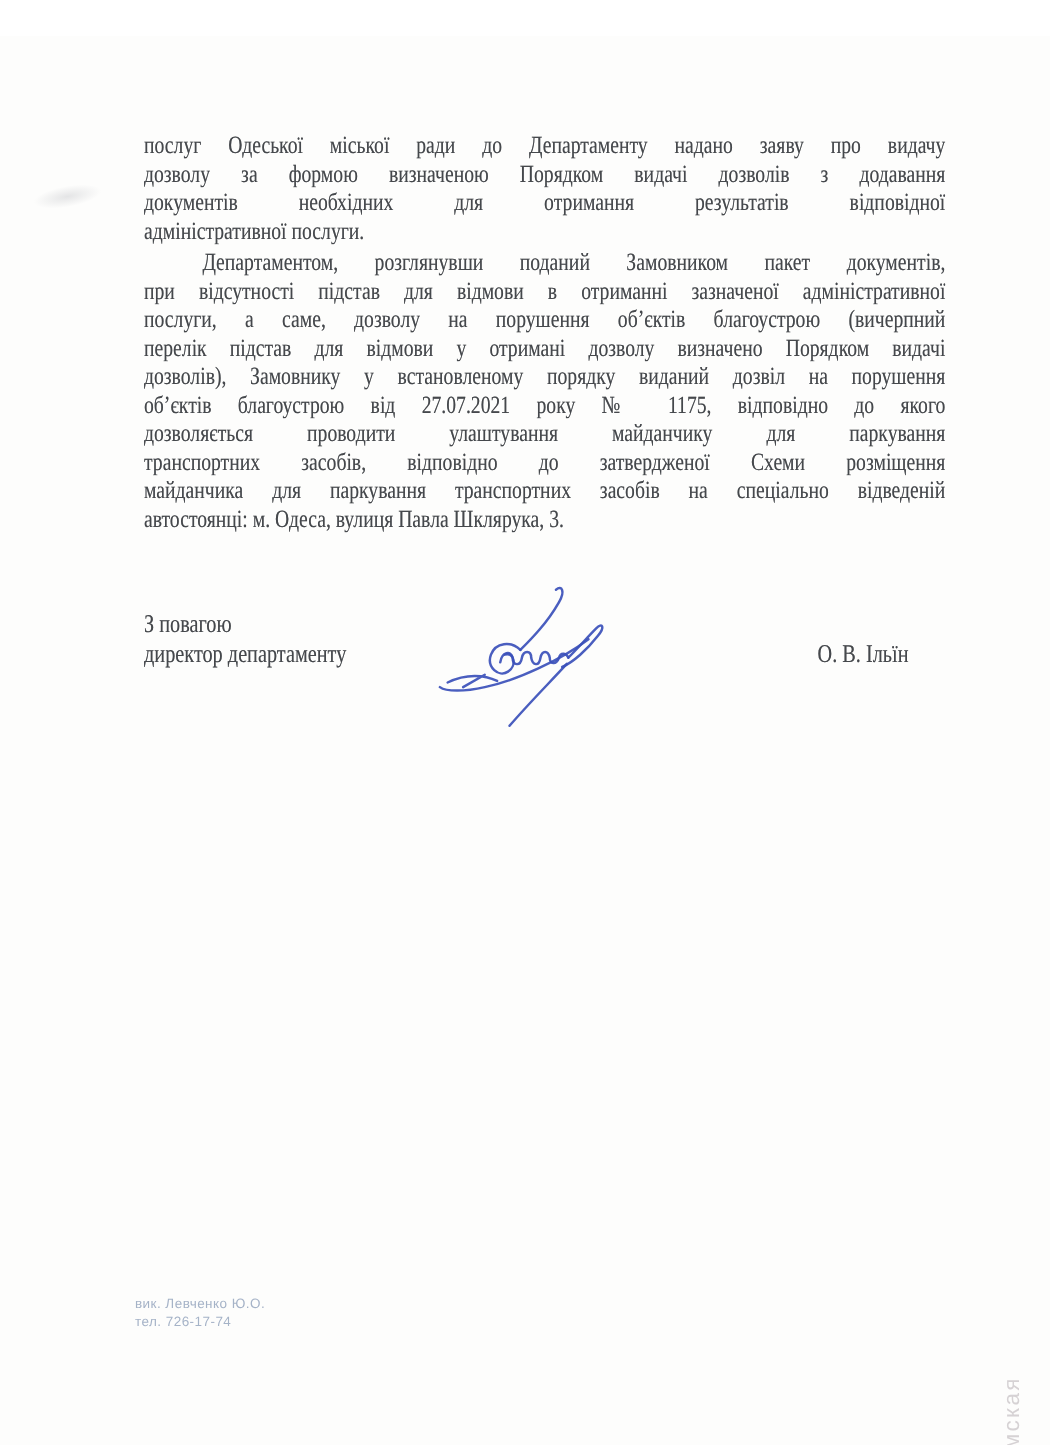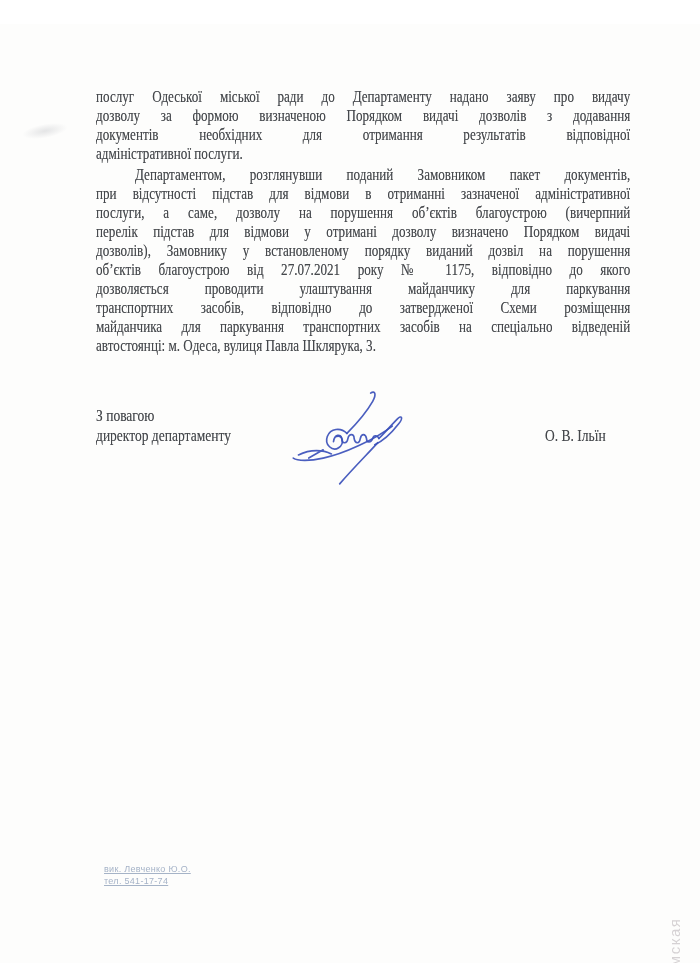--- a/index.html
+++ b/index.html
@@ -27,23 +27,23 @@
   }
   .signer-name{
     position:absolute;left:545px;top:402px;width:150px;
     transform:scaleX(0.795);transform-origin:0 0;
     font-size:17px;color:#45484c;white-space:nowrap;
     text-shadow:0 0 0.4px rgba(69,72,76,0.45);
   }
   .signature{position:absolute;left:288px;top:366px;width:124px;height:98px;}
   .signature path{fill:none;stroke:#3b50ba;stroke-width:1.6;stroke-linecap:round;stroke-linejoin:round;opacity:0.92;}
   .footer{
-    position:absolute;left:104px;top:840px;
+    position:absolute;left:90px;top:840px;
     font-family:"Liberation Sans","DejaVu Sans",sans-serif;
-    font-size:9px;line-height:11.5px;color:#9cabc2;letter-spacing:0.3px;opacity:0.9;text-decoration:underline;
+    font-size:9px;line-height:11.5px;color:#9cabc2;letter-spacing:0.3px;opacity:0.9;
   }
   .watermark{
     position:absolute;left:666px;top:963px;width:100px;
     transform:rotate(-90deg);transform-origin:0 0;
     font-family:"Liberation Sans","DejaVu Sans",sans-serif;
     font-size:15px;letter-spacing:1.5px;color:#d6d2d4;
   }
   .smudge{
     position:absolute;left:22px;top:100px;width:46px;height:14px;
     background:radial-gradient(ellipse at center,rgba(170,172,178,0.30),rgba(170,172,178,0) 70%);
@@ -90,18 +90,18 @@
     <path d="M88,47 C94,41 101,33 106,28 C110,24 112,27 107,33 C100,42 91,50 84,53"></path>
     <path d="M101,35 C84,48 54,62 34,66 C21,69 9,69 5,66"></path>
     <path d="M10,63 C22,57 34,58 42,62 M20,66 L34,58"></path>
     <path d="M87,51 C76,63 62,77 50,91"></path>
   </svg>
 
   <div class="signer-name">О. В. Ільїн</div>
 
   <div class="footer">
     <div>вик. Левченко Ю.О.</div>
-    <div>тел. 541-17-74</div>
+    <div>тел. 726-17-74</div>
   </div>
 
   <div class="watermark">Думская</div>
 
 </div>
 
 </body></html>

